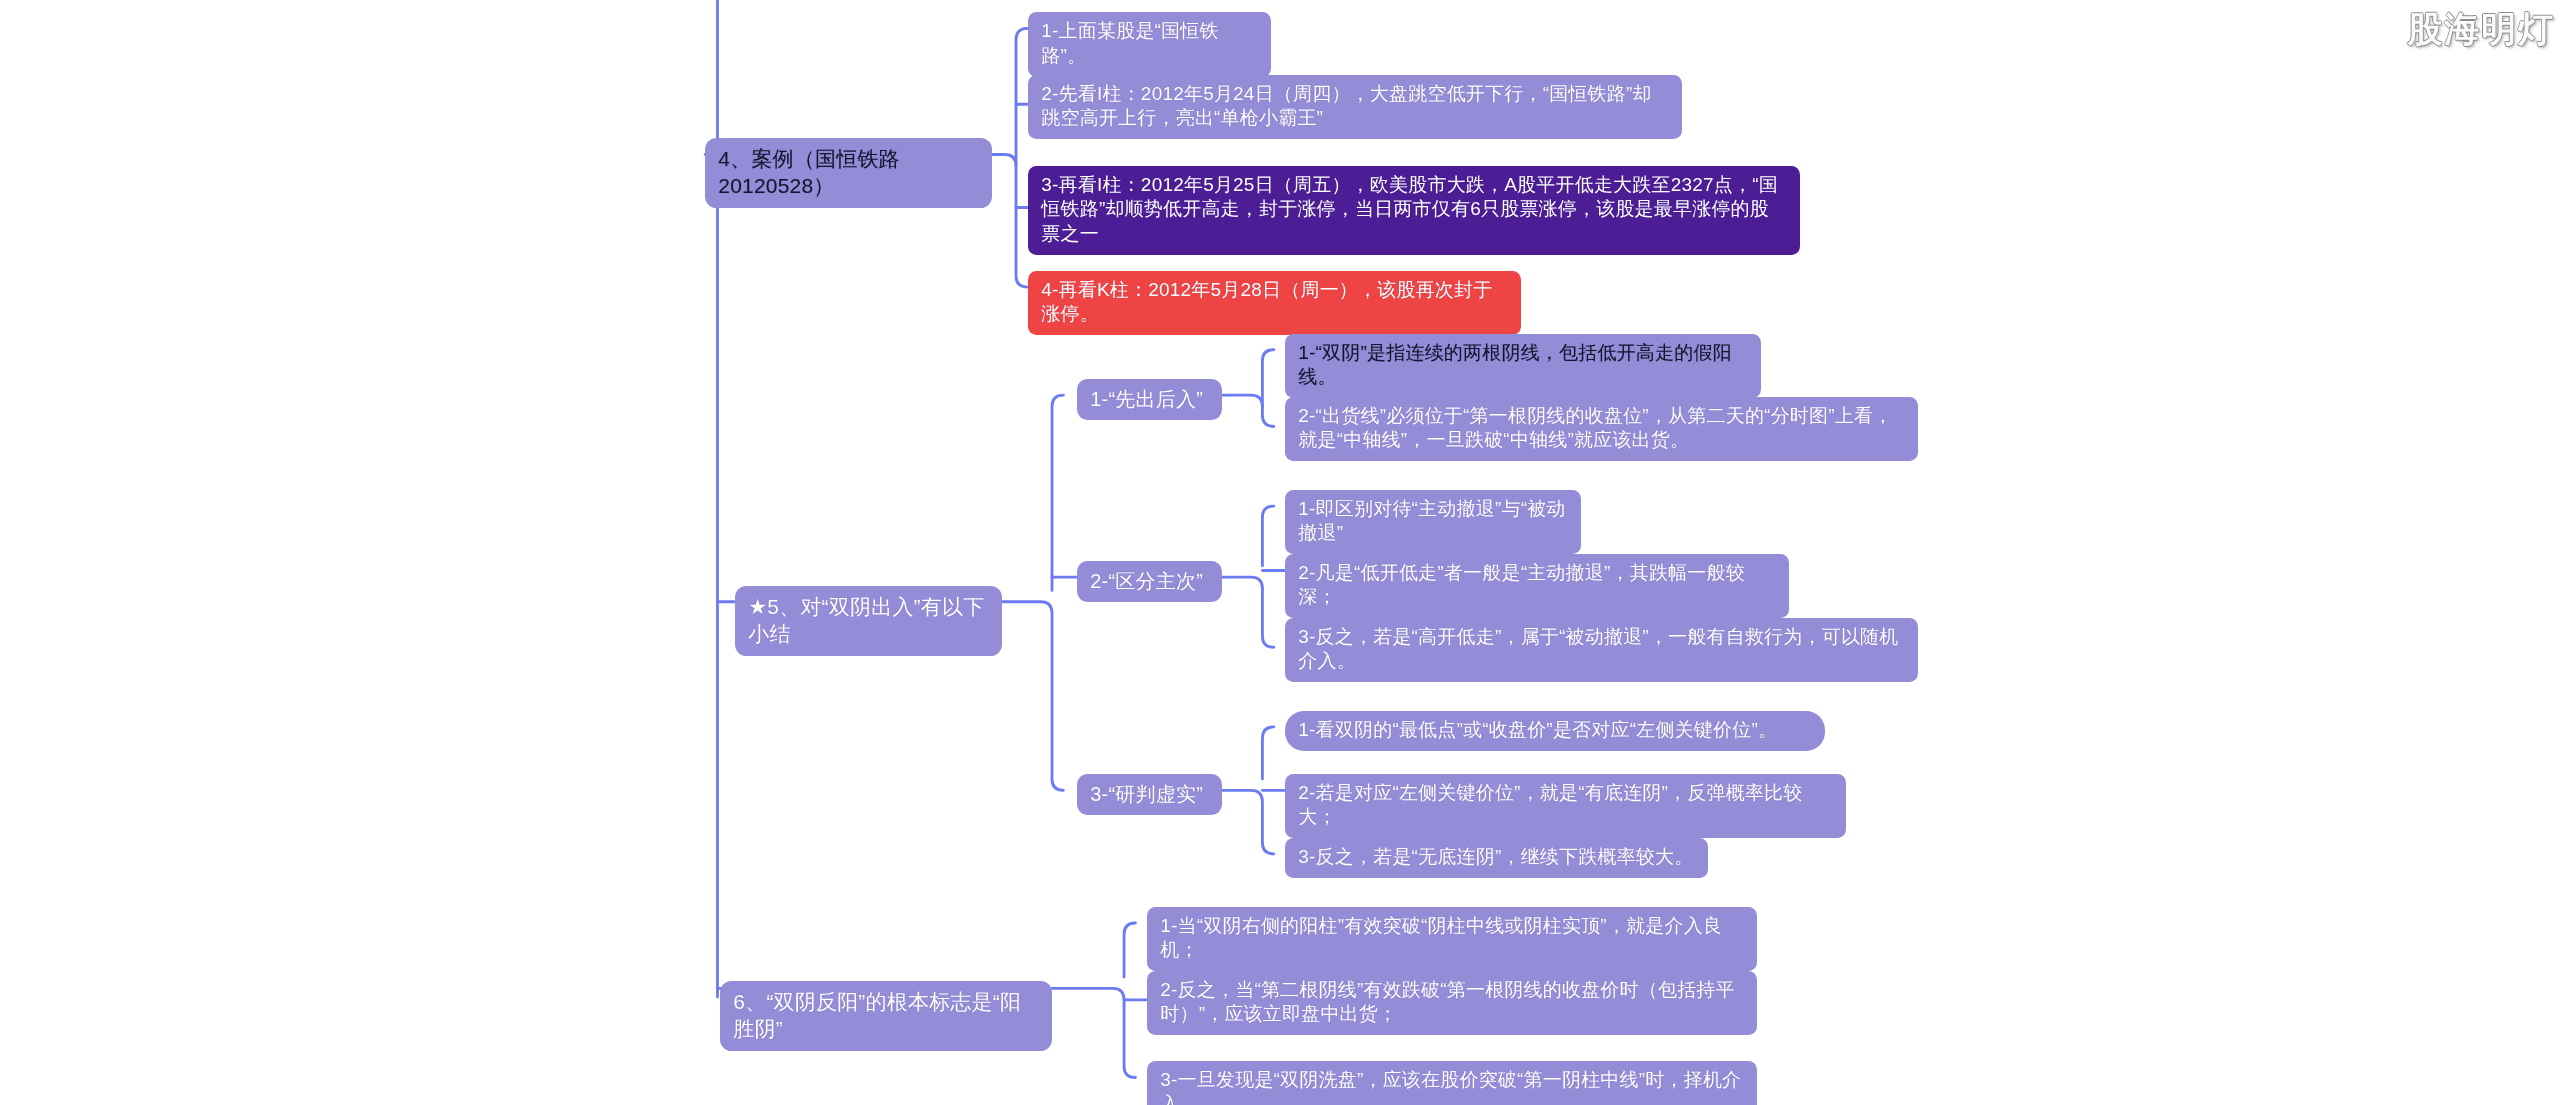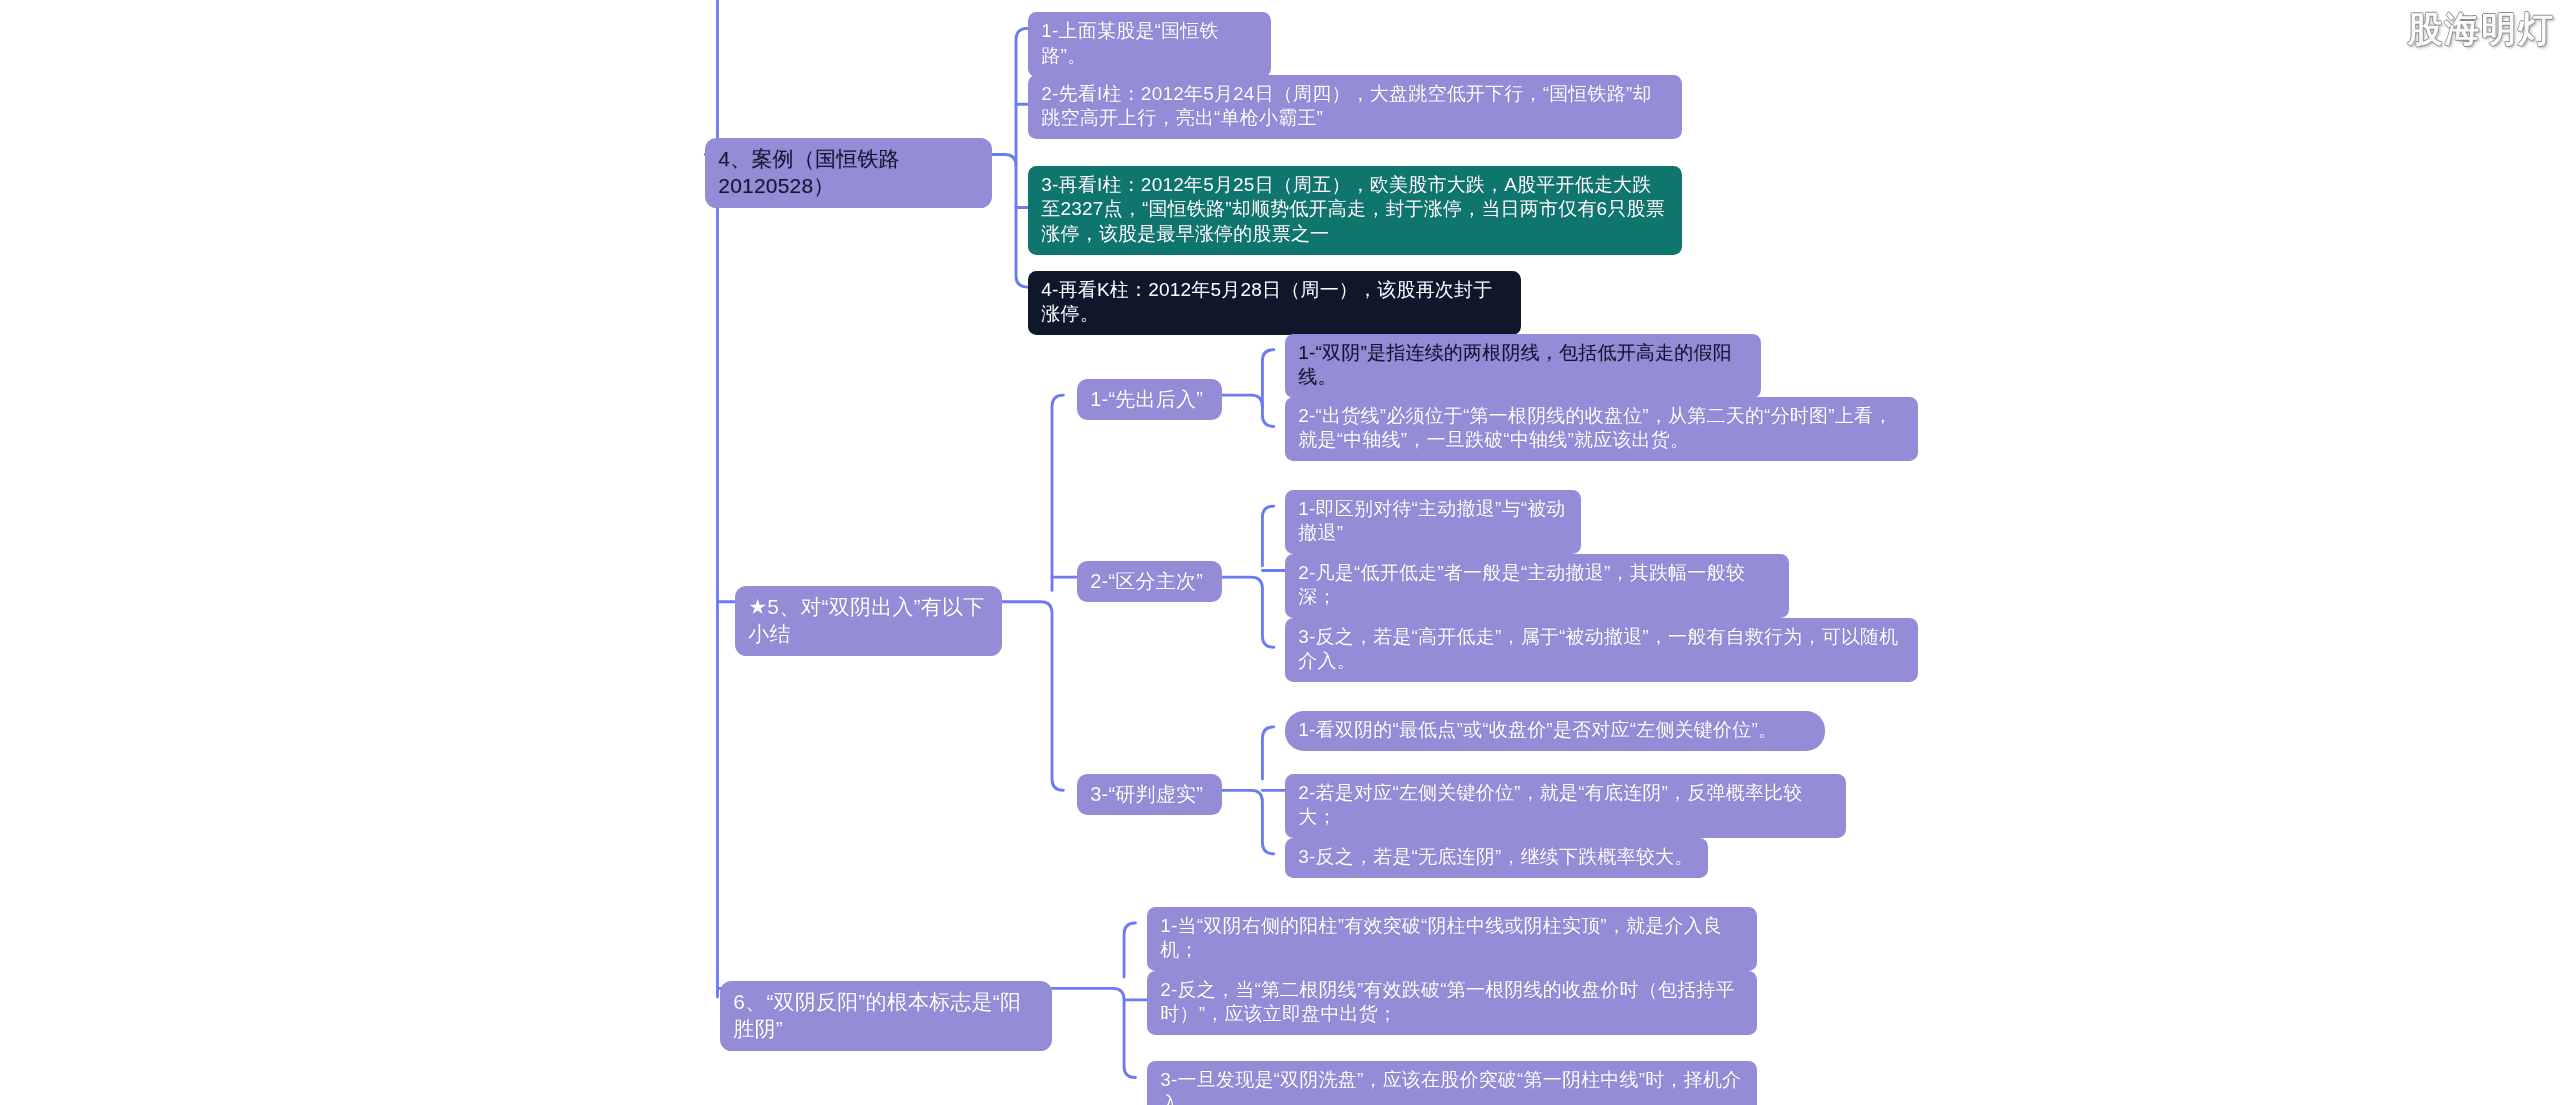--- a/index.html
+++ b/index.html
@@ -100,23 +100,23 @@
 
     </g>
   </svg>
 
   <div class="node lvl1" style="left: 705px; top: 138px; width: 287px; background: rgb(148, 140, 215); color: #0f172a;">4、案例（国恒铁路20120528）</div>
 
   <div class="node lvl3" style="left: 1028px; top: 12.3px; width: 243px; background: rgb(148, 140, 215); color: rgb(255, 255, 255);">1-上面某股是“国恒铁路”。</div>
 
   <div class="node lvl3" style="left: 1028px; top: 75px; width: 654px; background: rgb(148, 140, 215); color: rgb(255, 255, 255);">2-先看I柱：2012年5月24日（周四），大盘跳空低开下行，“国恒铁路”却跳空高开上行，亮出“单枪小霸王”</div>
 
-  <div class="node lvl3" style="left: 1028px; top: 166px; width: 654px; background: #0f766e; color: rgb(255, 255, 255);">3-再看I柱：2012年5月25日（周五），欧美股市大跌，A股平开低走大跌至2327点，“国恒铁路”却顺势低开高走，封于涨停，当日两市仅有6只股票涨停，该股是最早涨停的股票之一</div>
+  <div class="node lvl3" style="left: 1028px; top: 166px; width: 772px; background: #4c1d95; color: rgb(255, 255, 255);">3-再看I柱：2012年5月25日（周五），欧美股市大跌，A股平开低走大跌至2327点，“国恒铁路”却顺势低开高走，封于涨停，当日两市仅有6只股票涨停，该股是最早涨停的股票之一</div>
 
-  <div class="node lvl3" style="left: 1028px; top: 271px; width: 493px; background: #0f172a; color: rgb(255, 255, 255);">4-再看K柱：2012年5月28日（周一），该股再次封于涨停。</div>
+  <div class="node lvl3" style="left: 1028px; top: 271px; width: 493px; background: #ef4444; color: rgb(255, 255, 255);">4-再看K柱：2012年5月28日（周一），该股再次封于涨停。</div>
 
   <div class="node lvl1" style="left: 735px; top: 586px; width: 267px; background: rgb(148, 140, 215); color: rgb(255, 255, 255);">★5、对“双阴出入”有以下小结</div>
 
   <div class="node lvl2" style="left: 1077px; top: 379px; width: 145px; background: rgb(148, 140, 215); color: rgb(255, 255, 255);">1-“先出后入”</div>
 
   <div class="node lvl3" style="left: 1285px; top: 334px; width: 476px; background: rgb(148, 140, 215); color: #0f172a;">1-“双阴”是指连续的两根阴线，包括低开高走的假阳线。</div>
 
   <div class="node lvl3" style="left: 1285px; top: 397px; width: 633px; background: rgb(148, 140, 215); color: rgb(255, 255, 255);">2-“出货线”必须位于“第一根阴线的收盘位”，从第二天的“分时图”上看，就是“中轴线”，一旦跌破“中轴线”就应该出货。</div>
 
   <div class="node lvl2" style="left: 1077px; top: 561px; width: 145px; background: rgb(148, 140, 215); color: rgb(255, 255, 255);">2-“区分主次”</div>

